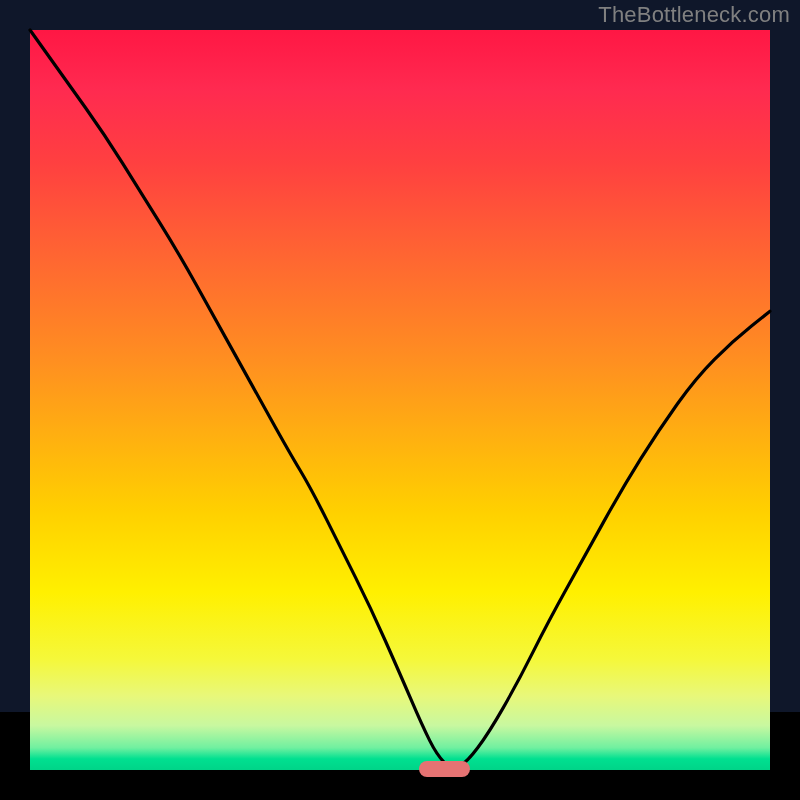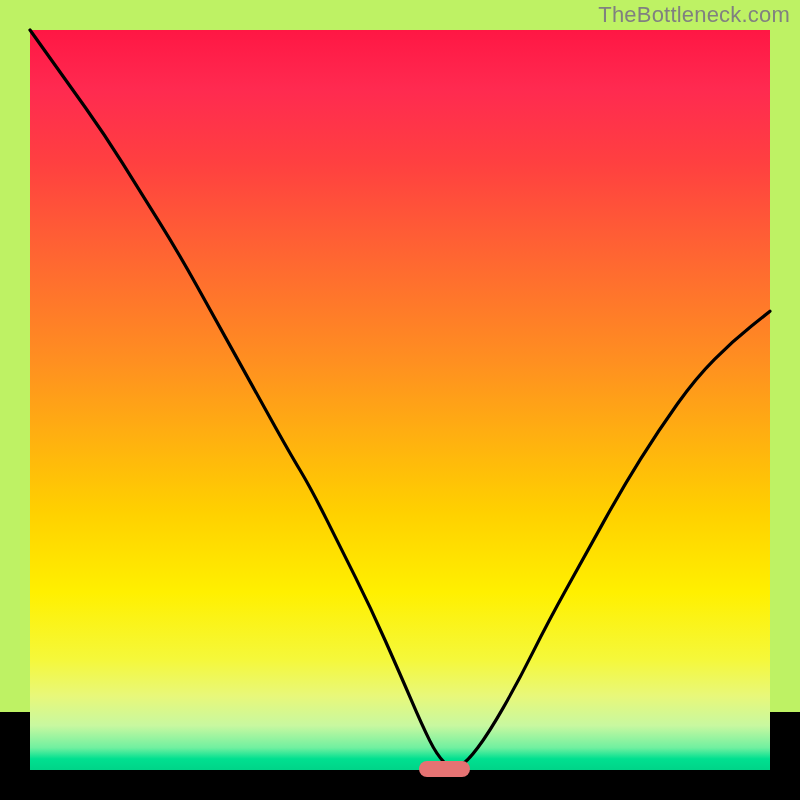--- a/index.html
+++ b/index.html
@@ -8,21 +8,21 @@
     width: 800px;
     height: 800px;
     background: #000;
     overflow: hidden;
     font-family: Arial, Helvetica, sans-serif;
   }
   .frame {
     position: relative;
     width: 800px;
     height: 712px;
-    background: #bef264;
+    background: #0f172a;
   }
   .watermark {
     position: absolute;
     top: 2px;
     right: 10px;
     color: #808080;
     font-size: 22px;
     font-weight: 500;
     letter-spacing: 0.2px;
     z-index: 10;

